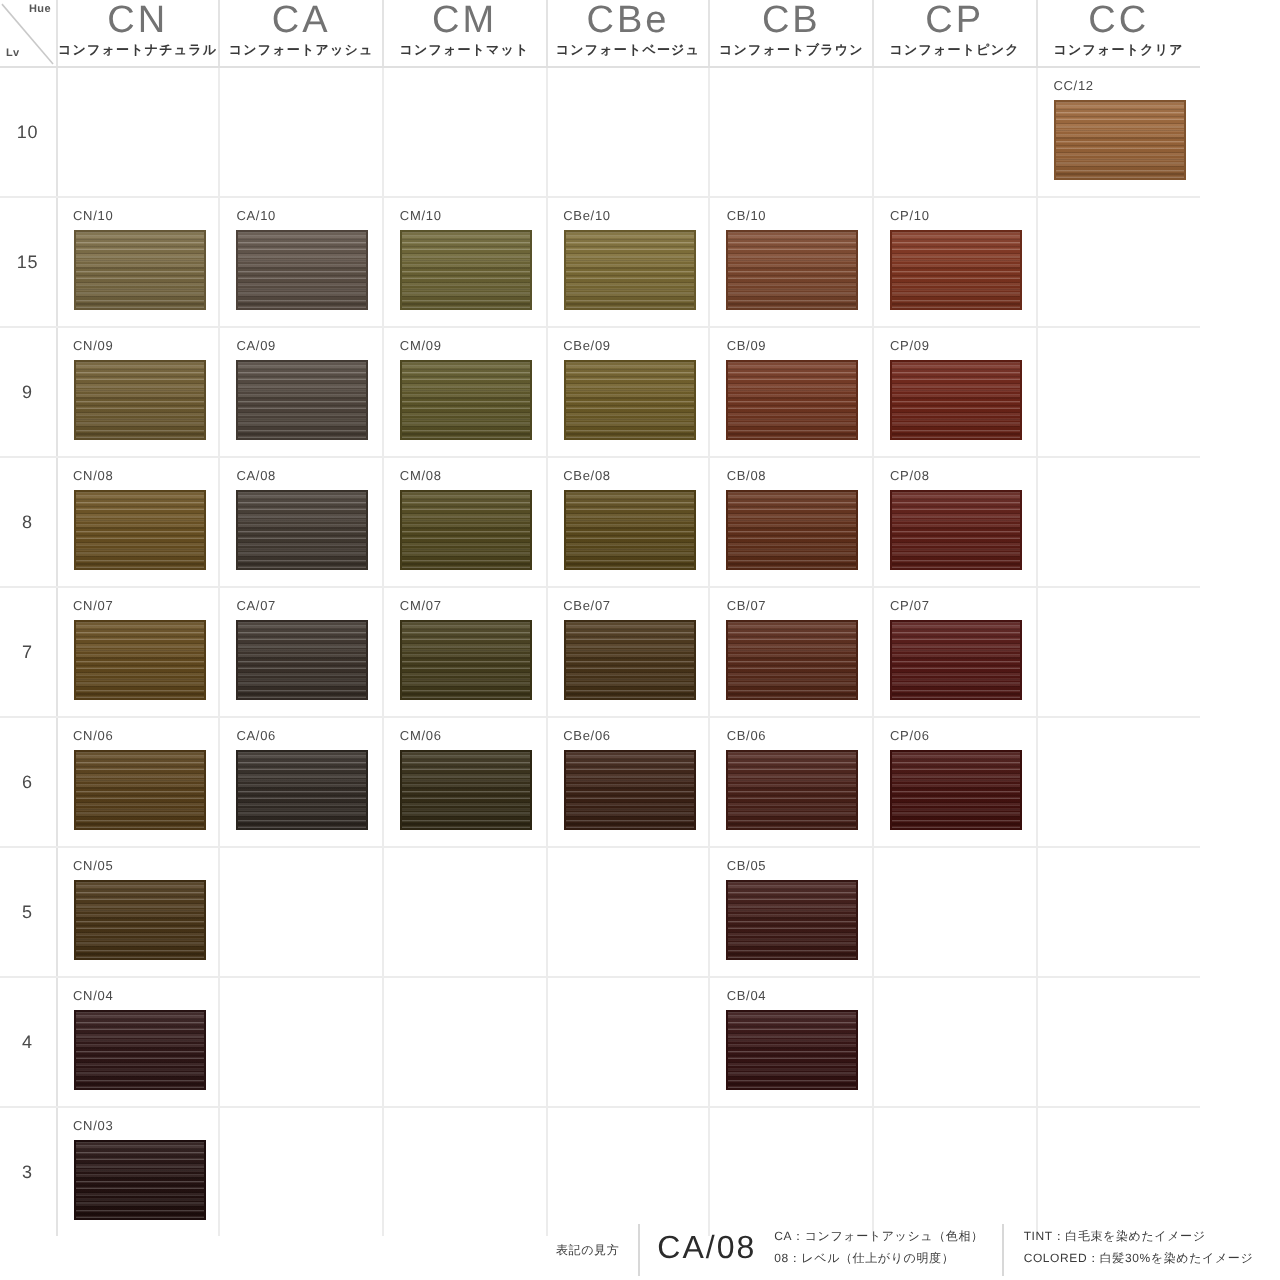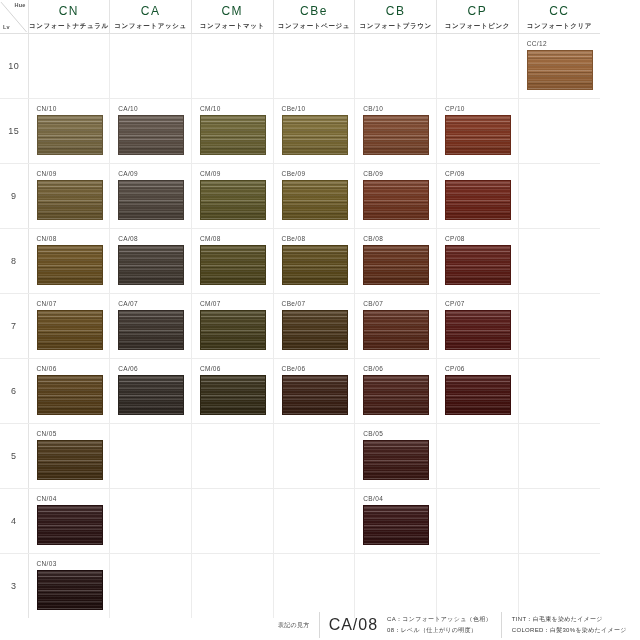--- a/index.html
+++ b/index.html
@@ -33,23 +33,23 @@
     border-bottom:1px solid #e0e0e0;
     padding:0;
     background:#fff;
   }
   thead th:last-child{border-right:none;}
   .hue-head{
     text-align:center;
     padding-top:1px;
   }
   .hue-code{
-    font-size:12px;
+    font-size:19px;
     letter-spacing:1.5px;
-    color:#14532d;
+    color:#737373;
     font-weight:400;
     line-height:20px;
     white-space:nowrap;
   }
   .hue-name{
     font-size:6.5px;
     letter-spacing:0.6px;
     color:#3a3a3a;
     line-height:10px;
     white-space:nowrap;

